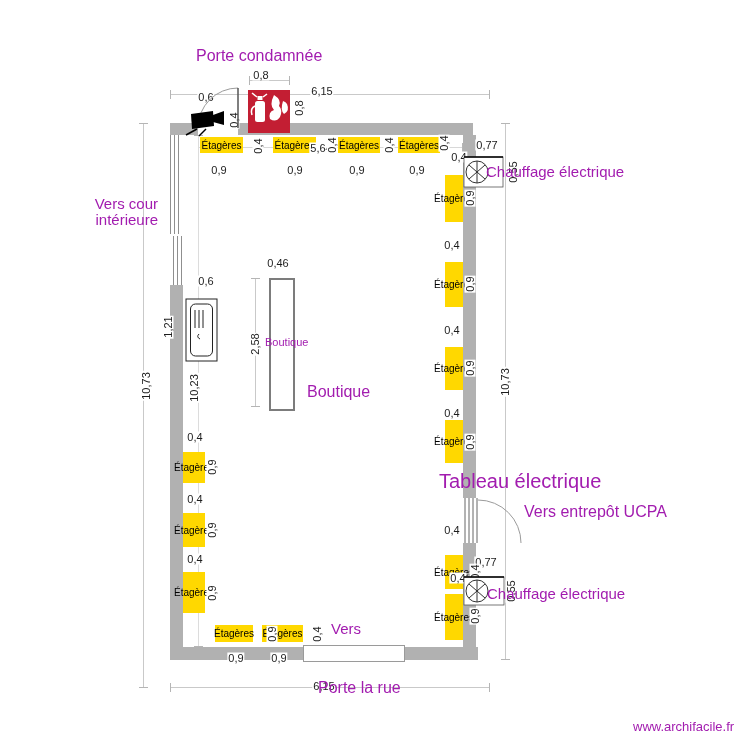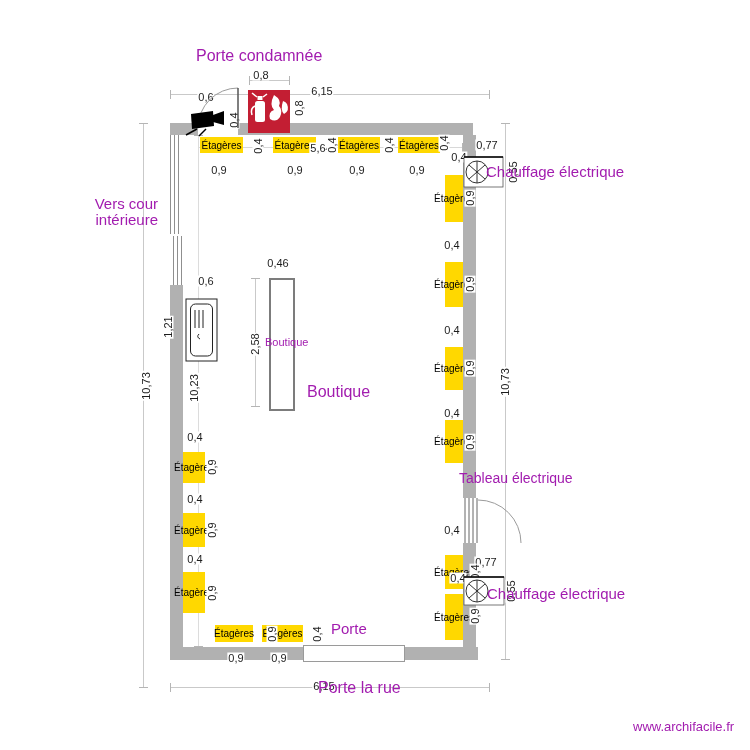--- a/index.html
+++ b/index.html
@@ -179,21 +179,22 @@
       <path d="M199,334 q-3,3 1,5" stroke="#222" fill="none"></path>
     </g>
   </svg>
 
   <div class="lbl" style="left:196px;top:48px;font-size:16px">Porte condamnée</div>
   <div class="lbl" style="left:86px;top:196px;width:72px;text-align:right;font-size:15px;white-space:normal">
     <div>Vers cour</div>
     <div>intérieure</div>
   </div>
   <div class="lbl" style="left:486px;top:164px;font-size:15px">Chauffage électrique</div>
-  <div class="lbl" style="left:459px;top:471px;font-size:14px">Tableau électrique</div>
+  <div class="lbl" style="left:439px;top:471px;font-size:20px">Tableau électrique</div>
+  <div class="lbl" style="left:524px;top:504px;font-size:16px">Vers entrepôt UCPA</div>
   <div class="lbl" style="left:487px;top:586px;font-size:15px">Chauffage électrique</div>
-  <div class="lbl" style="left:331px;top:621px;font-size:15px">Porte</div>
+  <div class="lbl" style="left:331px;top:621px;font-size:15px">Vers</div>
   <div class="lbl" style="left:318px;top:680px;font-size:16px">Porte la rue</div>
   <div class="lbl" style="left:265px;top:337px;font-size:11px;z-index:5">Boutique</div>
   <div class="lbl" style="left:307px;top:384px;font-size:16px">Boutique</div>
   <div class="lbl" style="left:633px;top:720px;font-size:13px">www.archifacile.fr</div>
 
 </div>
 
 </body></html>

